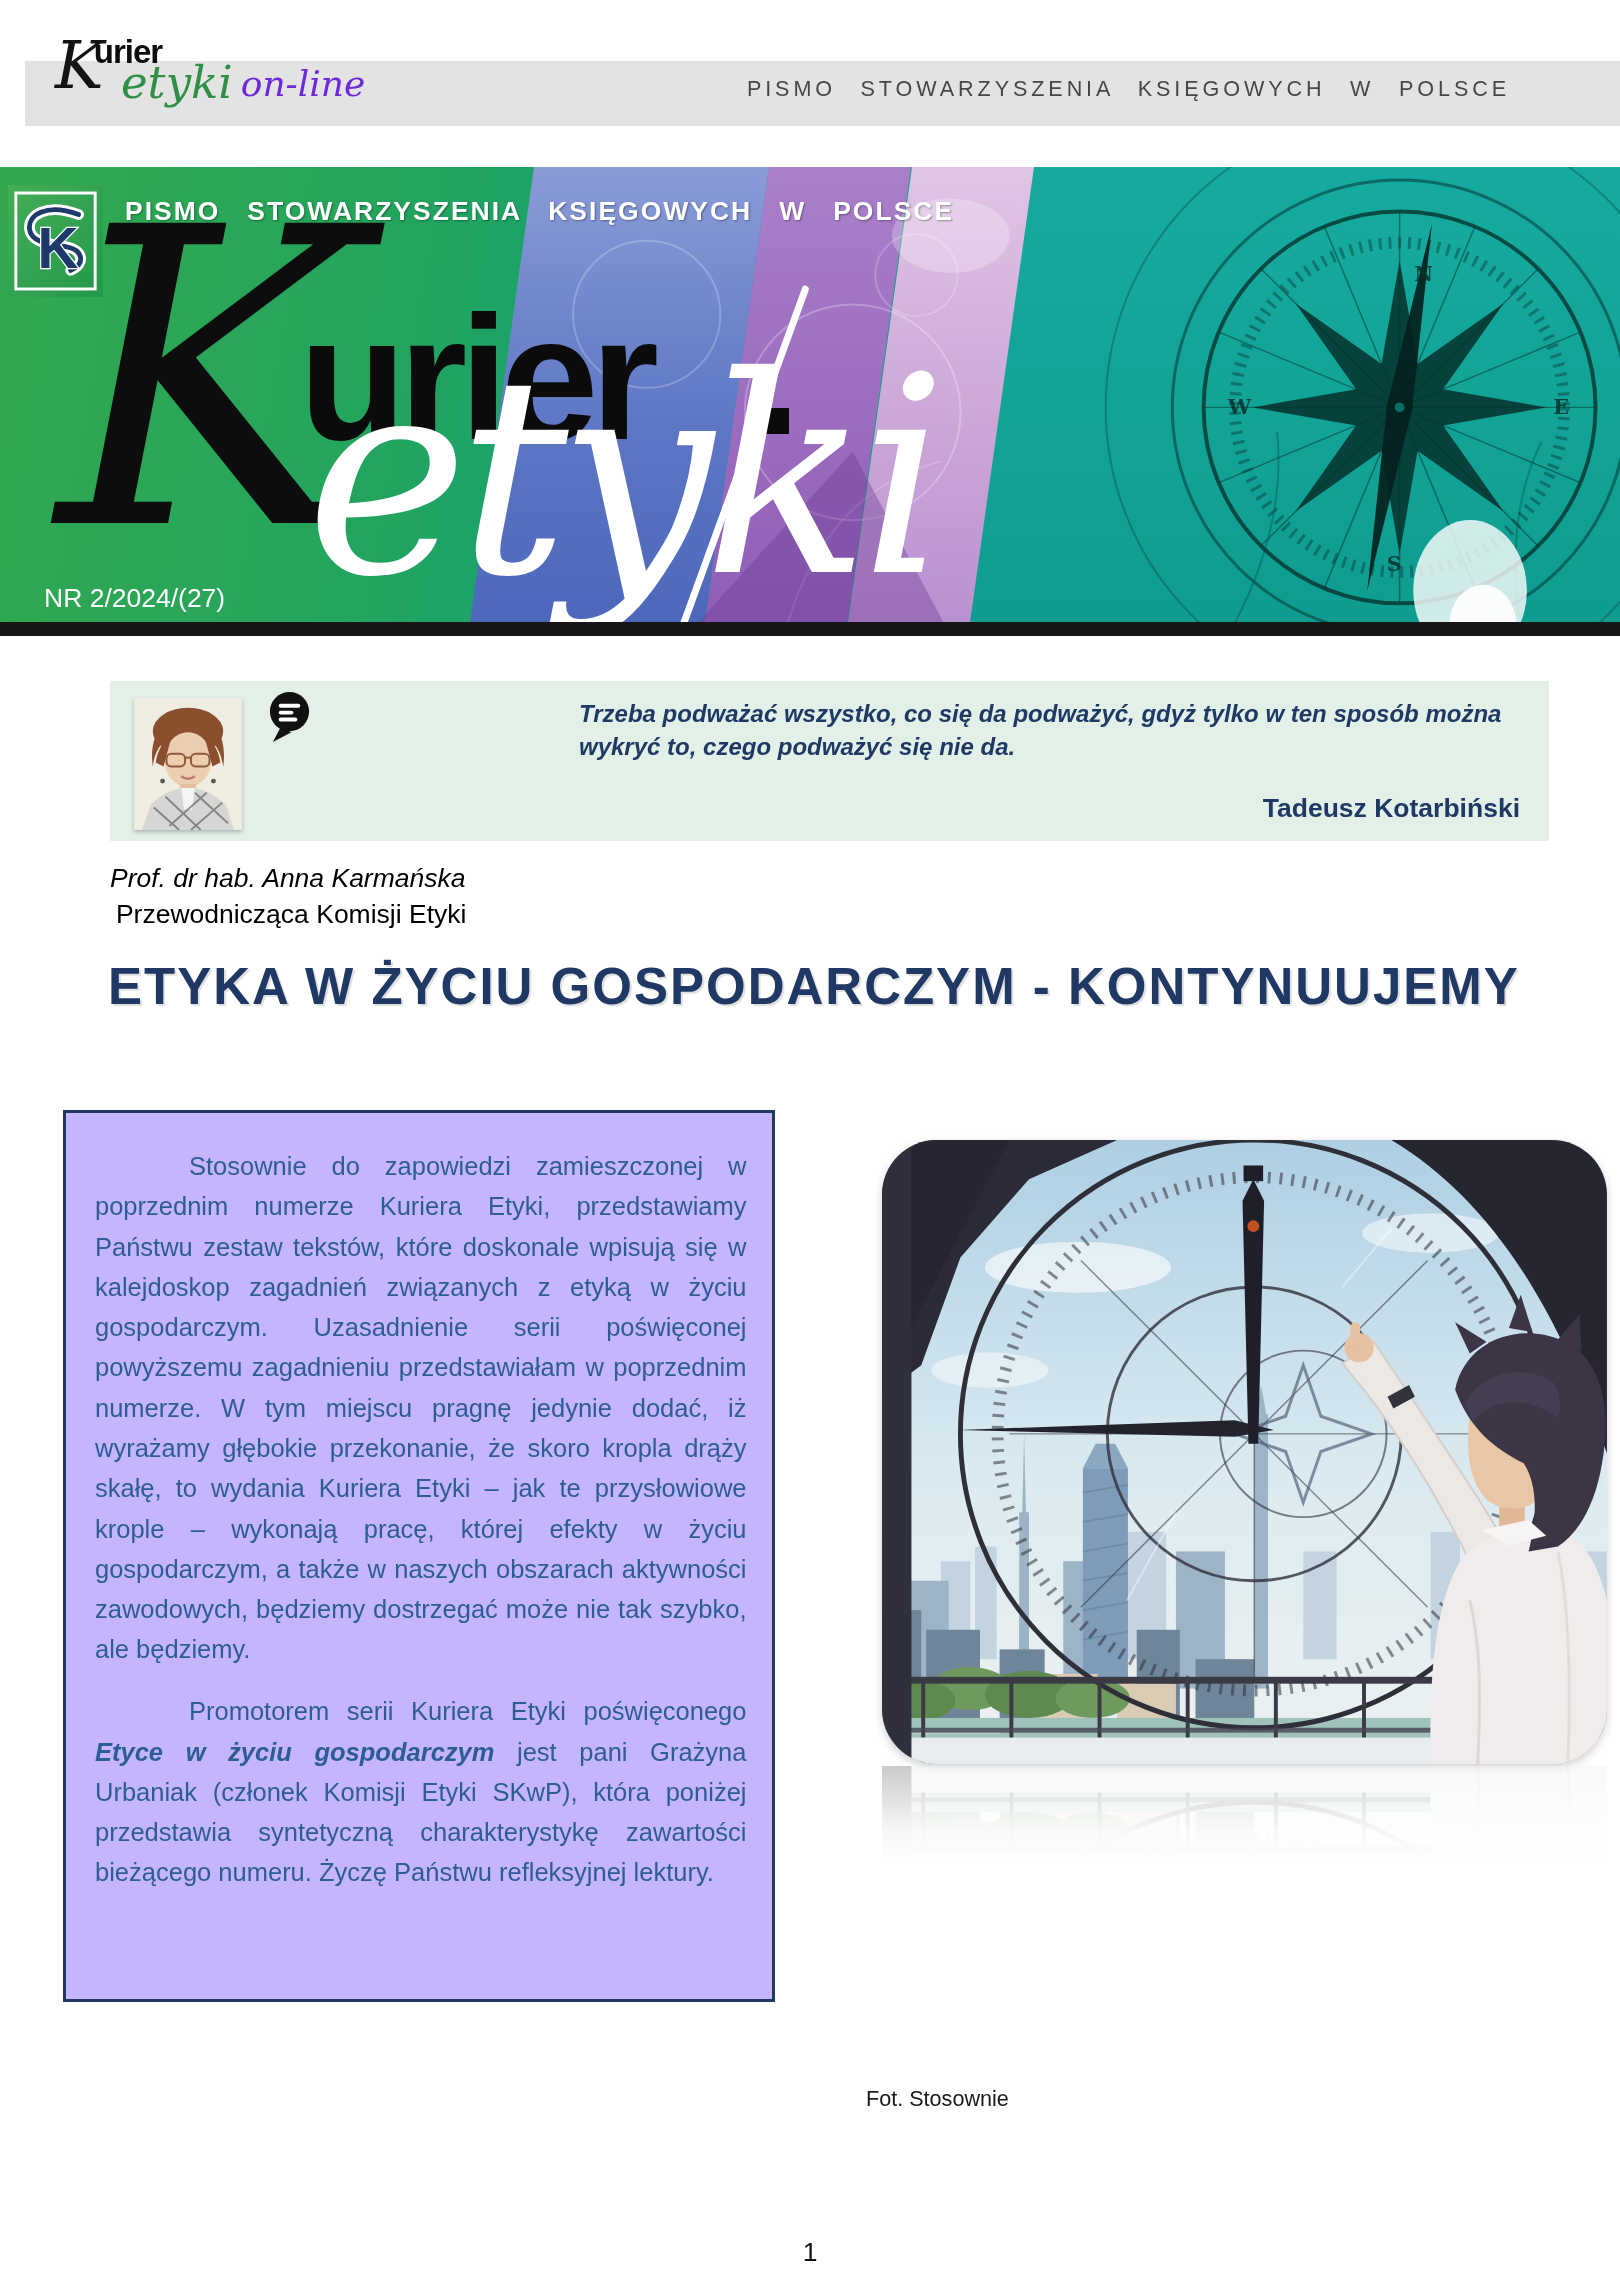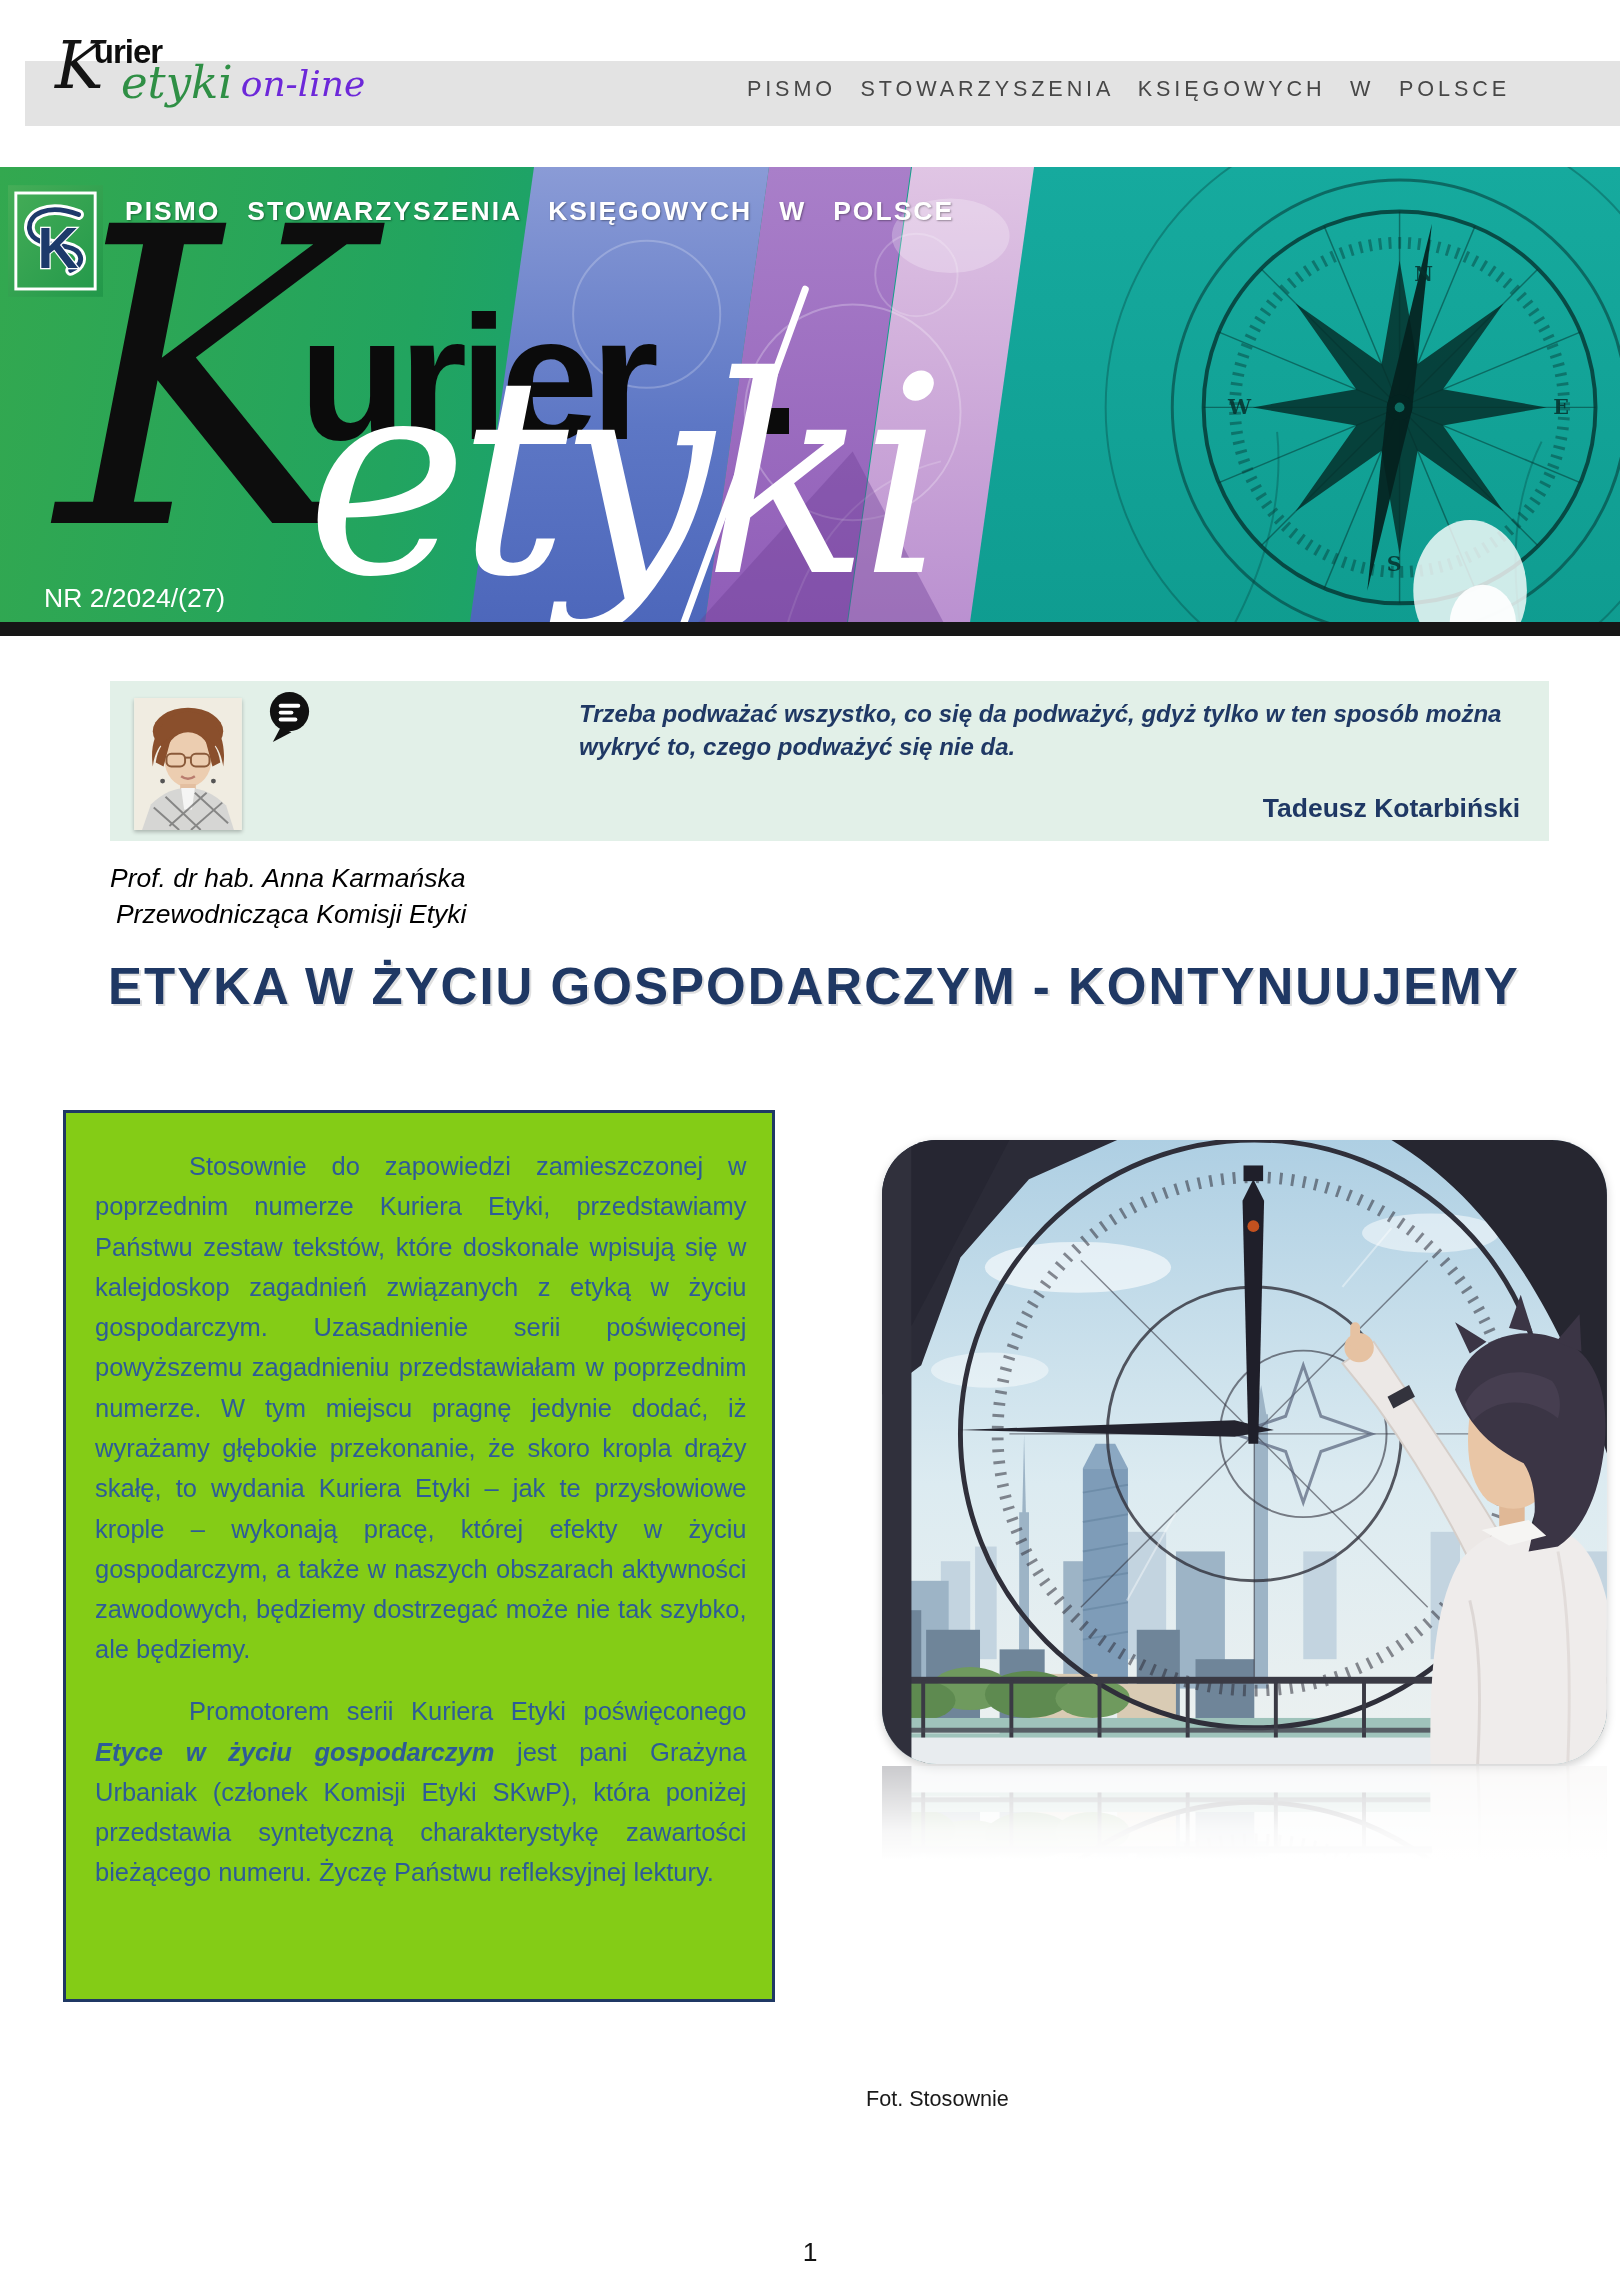--- a/index.html
+++ b/index.html
@@ -44,29 +44,29 @@
   .quote{position:absolute;left:110px;top:681px;width:1439px;height:160px;background:#e2f0e8;}
   .q-photo{position:absolute;left:23.5px;top:16.7px;width:108px;height:132px;box-shadow:0 2px 3.9px rgba(0,0,0,.25);}
   .q-bubble{position:absolute;left:155px;top:9.8px;}
   .q-text{position:absolute;left:469px;top:15.7px;width:972px;color:#1f3864;font-size:24px;line-height:1.4;
           font-weight:700;font-style:italic;}
   .q-attr{position:absolute;right:29px;top:112px;color:#1f3864;font-size:26.5px;font-weight:700;}
 
   
   .author{position:absolute;left:110px;top:861px;font-size:26.5px;color:#000;line-height:1.35;}
   .author .name{font-weight:400;font-style:italic;}
-  .author .role{font-style:italic;padding-left:5.9px;}
+  .author .role{padding-left:5.9px;}
 
   
   .headline{position:absolute;left:108px;top:957px;width:1451px;color:#1f3864;font-weight:700;
             font-size:51px;letter-spacing:2px;text-shadow:2px 2px 0 rgba(130,130,130,.25);white-space:nowrap;}
 
   
   .article{position:absolute;left:63px;top:1110px;width:712px;height:892px;border:3.9px solid #1f3864;
-           box-sizing:border-box;padding:33px 25.5px 0 29px;background:#84cc16;}
+           box-sizing:border-box;padding:33px 25.5px 0 29px;background:#c4b5fd;}
   .article p{margin:0 0 21.6px;color:#2e5c97;font-size:25.5px;line-height:1.58;text-align:justify;text-indent:94px;}
   .article p.closing{margin-top:33px;font-weight:700;font-style:italic;text-align:left;}
   .article .em{font-weight:700;font-style:italic;}
 
   
   .illu-wrap{position:absolute;left:882px;top:1140px;width:725px;}
   .illu{width:725px;height:624px;border-radius:55px;overflow:hidden;position:relative;box-shadow:0 3.9px 9.8px rgba(0,0,0,.18);}
   .reflection{position:relative;width:725px;height:93px;overflow:hidden;opacity:.5;margin-top:2px;}
   .reflection svg{position:absolute;top:0;left:0;transform:scaleY(-1);}
   .refl-fade{position:absolute;inset:0;background:linear-gradient(to bottom,rgba(255,255,255,.5) 0%,rgba(255,255,255,.93) 70%,#fff 100%);}

